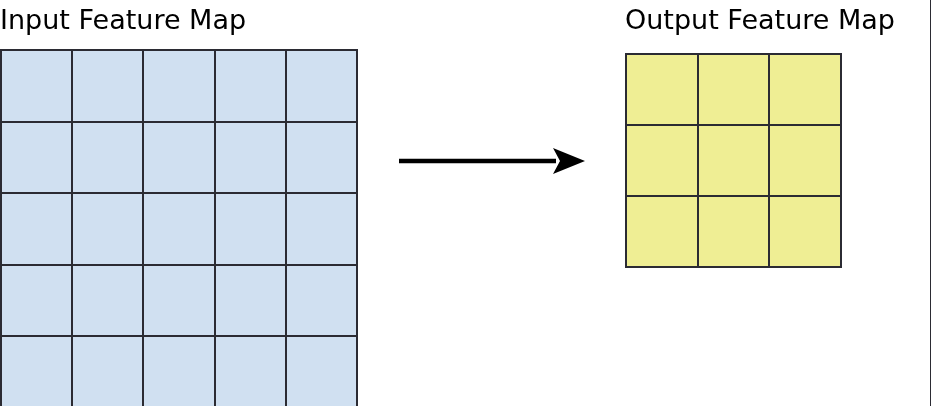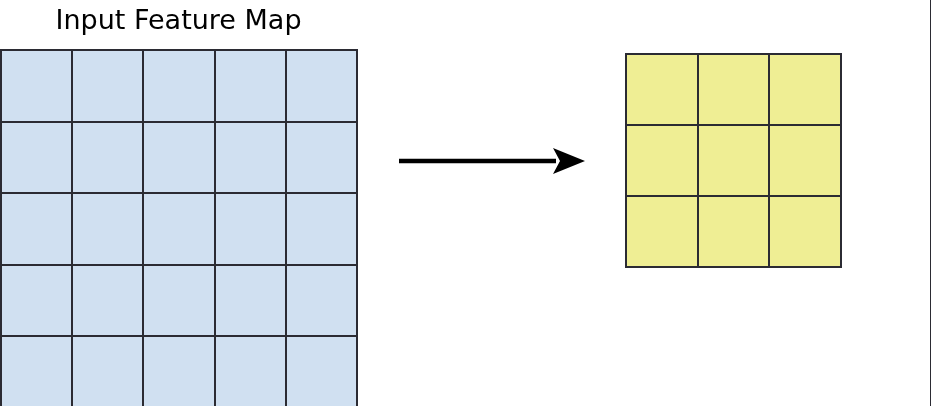--- a/index.html
+++ b/index.html
@@ -15,21 +15,20 @@
     overflow: hidden;
     font-family: "DejaVu Sans", sans-serif;
   }
   .diagram-title {
     position: absolute;
     font-family: "DejaVu Sans", sans-serif;
     font-size: 27px;
     line-height: 1;
     color: #000000;
     white-space: nowrap;
-    text-align: center;
   }
   #input-title {
     left: 0px;
     top: 6px;
     width: 357px;
   }
   #output-title {
     left: 625px;
     top: 6px;
     width: 217px;
@@ -116,20 +115,21 @@
     <div class="grid-cell"></div>
     <div class="grid-cell"></div>
     <div class="grid-cell"></div>
   </div>
 
   <svg id="transform-arrow" viewBox="0 0 196 40">
     <line x1="5" y1="20" x2="162" y2="20" stroke="#000000" stroke-width="4.5"></line>
     <polygon points="159,7 191,20 159,33 166,20" fill="#000000"></polygon>
   </svg>
 
+  <div class="diagram-title" id="output-title">Output Feature Map</div>
 
   <div class="feature-grid" id="output-grid">
     <div class="grid-cell"></div>
     <div class="grid-cell"></div>
     <div class="grid-cell"></div>
     <div class="grid-cell"></div>
     <div class="grid-cell"></div>
     <div class="grid-cell"></div>
     <div class="grid-cell"></div>
     <div class="grid-cell"></div>

